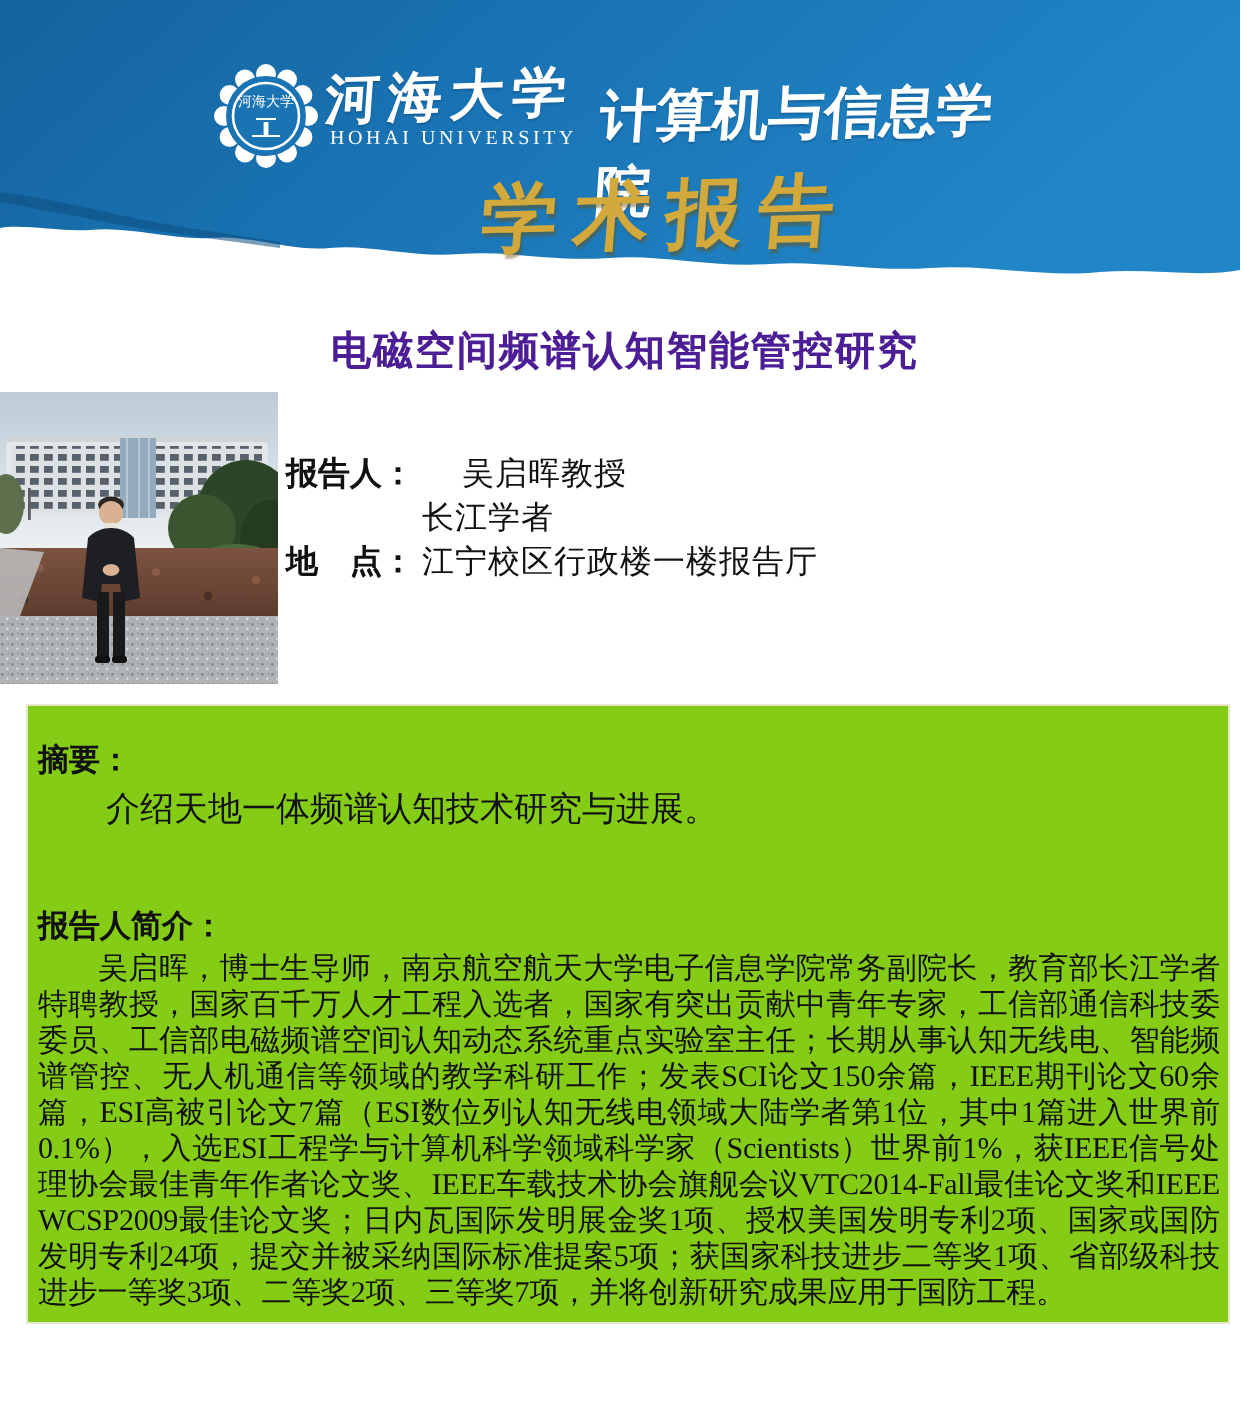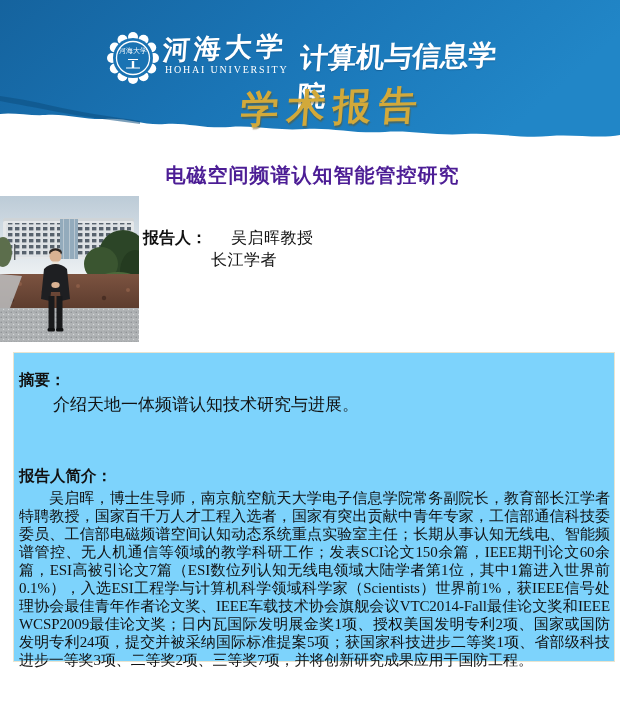--- a/index.html
+++ b/index.html
@@ -65,26 +65,26 @@
   .info-label {
     display:inline-block; width:64px; font-weight:bold;
     vertical-align:top;
   }
   .info-value { letter-spacing:.5px; }
   .bold { font-weight:normal;margin-left:20px; }
 
   
   .content-box {
     position:absolute; left:13px; top:352px; width:602px; height:310px;
-    border:1px solid #e9e4d0; background:#7dd3fc;
+    border:1px solid #e9e4d0; background:#84cc16;
   }
   .box-heading {
     margin:17px 4px 0 5px; font-weight:bold; font-size:15.5px;
   }
-  .box-heading.second { margin-top:52px; }
+  .box-heading.second { margin-top:39px; }
   .abstract-body {
     margin:4px 4px 0 5px; font-size:17px; line-height:19px;
     text-indent:2em;
   }
   .bio-body {
     margin:2px 4px 0 5px; font-size:15px; line-height:18px;
     text-indent:2em; text-align:justify; letter-spacing:-.1px;
   }
 </style>
 </head>
@@ -222,20 +222,24 @@
 
   <div class="info">
     <div class="info-row">
       <span class="info-label">报告人：</span>
       <span class="info-value bold">吴启晖教授</span>
     </div>
     <div class="info-row">
       <span class="info-label"></span>
       <span class="info-value">长江学者</span>
     </div>
+    <div class="info-row">
+      <span class="info-label">地　点：</span>
+      <span class="info-value">江宁校区行政楼一楼报告厅</span>
+    </div>
   </div>
 
   <div class="content-box">
     <div class="box-heading">摘要：</div>
     <div class="abstract-body">介绍天地一体频谱认知技术研究与进展。</div>
     <div class="box-heading second">报告人简介：</div>
     <div class="bio-body">吴启晖，博士生导师，南京航空航天大学电子信息学院常务副院长，教育部长江学者特聘教授，国家百千万人才工程入选者，国家有突出贡献中青年专家，工信部通信科技委委员、工信部电磁频谱空间认知动态系统重点实验室主任；长期从事认知无线电、智能频谱管控、无人机通信等领域的教学科研工作；发表SCI论文150余篇，IEEE期刊论文60余篇，ESI高被引论文7篇（ESI数位列认知无线电领域大陆学者第1位，其中1篇进入世界前0.1%），入选ESI工程学与计算机科学领域科学家（Scientists）世界前1%，获IEEE信号处理协会最佳青年作者论文奖、IEEE车载技术协会旗舰会议VTC2014-Fall最佳论文奖和IEEE WCSP2009最佳论文奖；日内瓦国际发明展金奖1项、授权美国发明专利2项、国家或国防发明专利24项，提交并被采纳国际标准提案5项；获国家科技进步二等奖1项、省部级科技进步一等奖3项、二等奖2项、三等奖7项，并将创新研究成果应用于国防工程。</div>
   </div>
 
 </div>

